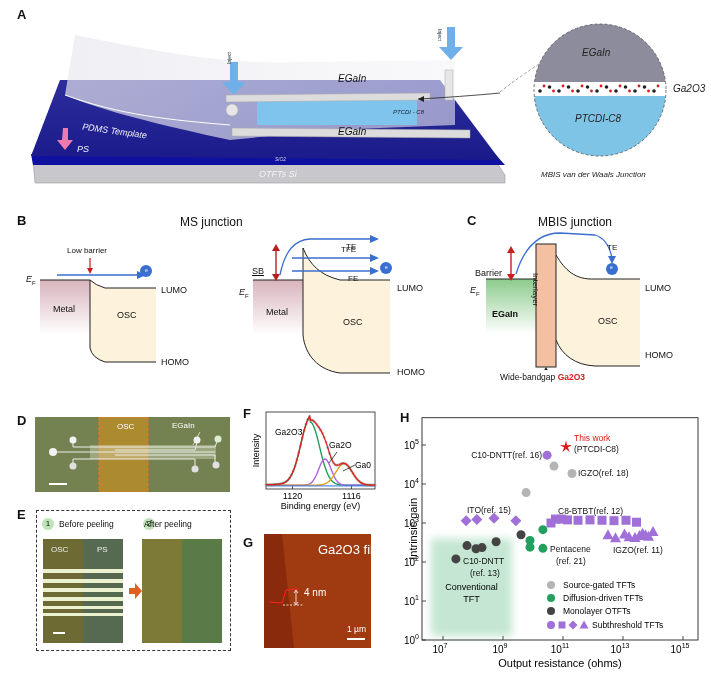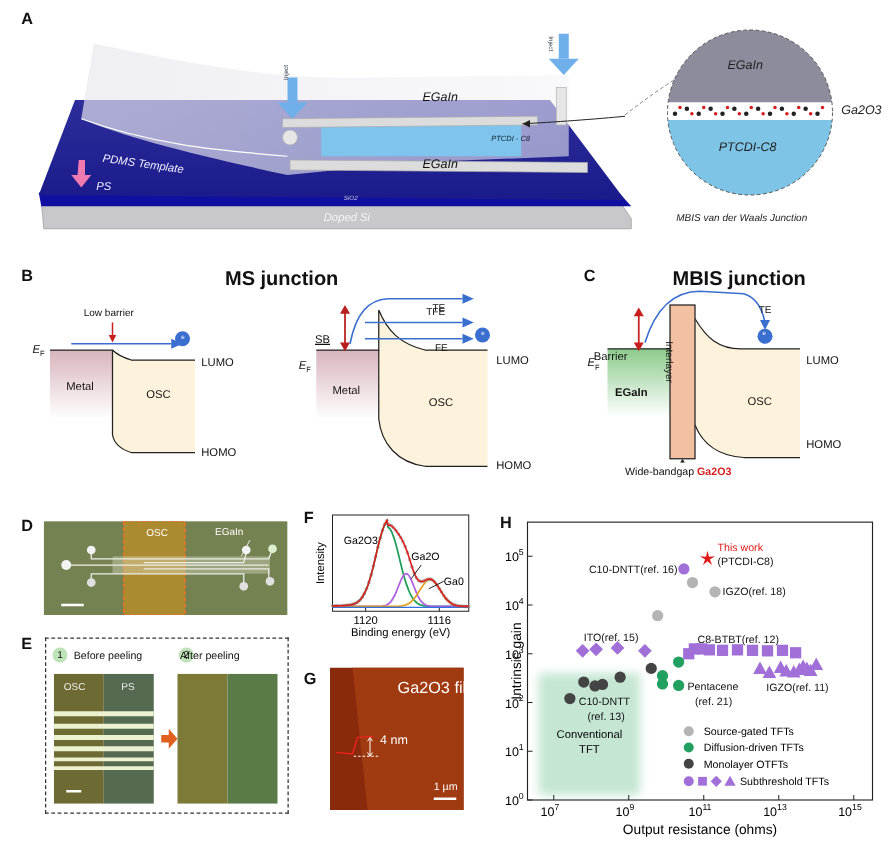--- a/index.html
+++ b/index.html
@@ -1,19 +1,19 @@
 <!DOCTYPE html>
 <html><head>
 <meta charset="utf-8">
 <style>
   html,body{margin:0;padding:0;background:#fff;}
   body{width:711px;height:675px;position:relative;overflow:hidden;font-family:"Liberation Sans",sans-serif;color:#111;}
   .abs{position:absolute;}
   .panel-letter{position:absolute;font-weight:bold;font-size:13px;font-family:"Liberation Sans",sans-serif;}
-  .title{position:absolute;font-weight:bold;font-size:16px;}
+  .title{position:absolute;font-weight:normal;font-size:12px;}
   svg text{font-family:"Liberation Sans",sans-serif;}
   .ital{font-style:italic;}
 </style>
 </head>
 <body>
 
 <div class="panel-letter" style="left:17px;top:7px;">A</div>
 <svg class="abs" style="left:0;top:0;" width="711" height="205">
   <defs>
     <linearGradient id="sub" x1="0" y1="0" x2="0" y2="1">
@@ -96,21 +96,21 @@
         <circle cx="658" cy="86" r="1.4" fill="#d81a1a"></circle>
       </g>
   </g>
 </svg>
 <div class="abs ital" style="left:338px;top:73px;font-size:10px;">EGaIn</div>
 <div class="abs ital" style="left:338px;top:126px;font-size:10px;">EGaIn</div>
 <div class="abs ital" style="left:393px;top:109px;font-size:6px;color:#123;">PTCDI - C8</div>
 <div class="abs ital" style="left:82px;top:126px;font-size:9px;color:#eef;transform:rotate(8deg);">PDMS Template</div>
 <div class="abs ital" style="left:77px;top:144px;font-size:9px;color:#eef;">PS</div>
 <div class="abs ital" style="left:275px;top:156px;font-size:5px;color:#ccd;">SiO2</div>
-<div class="abs ital" style="left:259px;top:169px;font-size:9px;color:#f4f4f4;">Doped Si</div>
+<div class="abs ital" style="left:259px;top:169px;font-size:9px;color:#f4f4f4;">OTFTs Si</div>
 <div class="abs" style="left:226px;top:64px;font-size:5px;color:#123;transform:rotate(-90deg);transform-origin:left top;">Inject</div>
 <div class="abs" style="left:443px;top:29px;font-size:5px;color:#123;transform:rotate(90deg);transform-origin:left top;">Inject</div>
 <div class="abs ital" style="left:582px;top:47px;font-size:10px;color:#222;">EGaIn</div>
 <div class="abs ital" style="left:673px;top:83px;font-size:10px;color:#222;">Ga2O3</div>
 <div class="abs ital" style="left:575px;top:113px;font-size:10px;color:#222;">PTCDI-C8</div>
 <div class="abs ital" style="left:541px;top:170px;font-size:8px;color:#222;">MBIS van der Waals Junction</div>
 
 <div class="panel-letter" style="left:17px;top:213px;">B</div>
 <div class="title" style="left:180px;top:215px;">MS junction</div>
 <svg class="abs" style="left:0;top:230px;" width="430" height="150">
@@ -187,21 +187,21 @@
   <rect x="106" y="14" width="20" height="123" fill="#f4c0a2" stroke="#222" stroke-width="1"></rect>
   <path d="M81,20 L81,47" stroke="#c81e1e" stroke-width="1.4"></path>
   <path d="M77,23 L85,23 L81,16 Z" fill="#c81e1e"></path>
   <path d="M77,44 L85,44 L81,51 Z" fill="#c81e1e"></path>
   <path d="M86,44 C95,15 110,3 130,3 L165,5 C175,8 180,18 182,28" stroke="#3a6fd0" stroke-width="1.3" fill="none"></path>
   <path d="M178,26 L182,34 L186,26 Z" fill="#3a6fd0"></path>
   <circle cx="182" cy="39" r="6" fill="#3a6fd0"></circle>
   <path d="M116,149 L116,140" stroke="#222" stroke-width="1"></path>
   <path d="M113,142 L119,142 L116,137 Z" fill="#222"></path>
 </svg>
-<div class="abs" style="left:475px;top:280px;font-size:9px;">Barrier</div>
+<div class="abs" style="left:475px;top:268px;font-size:9px;">Barrier</div>
 <div class="abs" style="left:607px;top:243px;font-size:8px;">TE</div>
 <div class="abs ital" style="left:470px;top:285px;font-size:9px;"><span>E</span><sub style="font-size:6px;font-style:normal;">F</sub></div>
 <div class="abs" style="left:492px;top:309px;font-size:9px;font-weight:bold;">EGaIn</div>
 <div class="abs" style="left:540px;top:273px;font-size:8px;transform:rotate(90deg);transform-origin:left top;">Interlayer</div>
 <div class="abs" style="left:598px;top:316px;font-size:9px;">OSC</div>
 <div class="abs" style="left:645px;top:283px;font-size:9px;">LUMO</div>
 <div class="abs" style="left:645px;top:350px;font-size:9px;">HOMO</div>
 <div class="abs" style="left:610px;top:264px;font-size:5px;color:#fff;">e</div>
 <div class="abs" style="left:500px;top:372px;font-size:8.5px;"><span>Wide-bandgap </span><span id="ga2o3red" style="color:#d42020;font-weight:bold;">Ga2O3</span></div>
 

